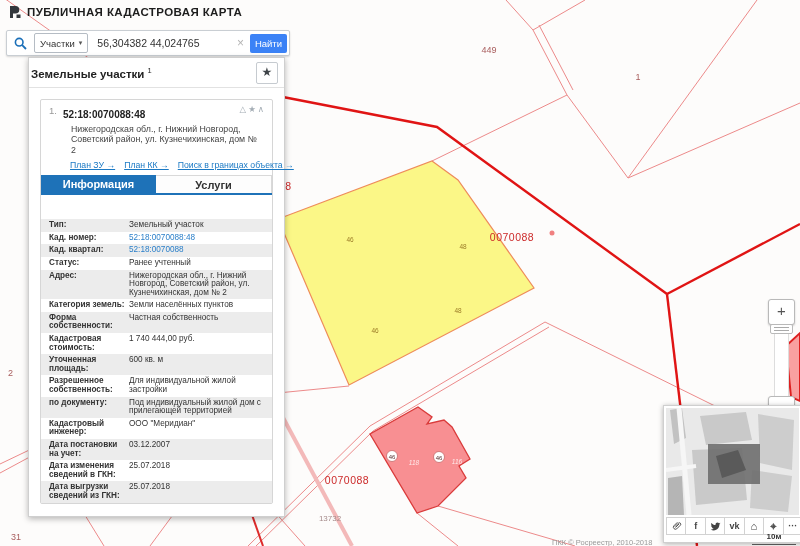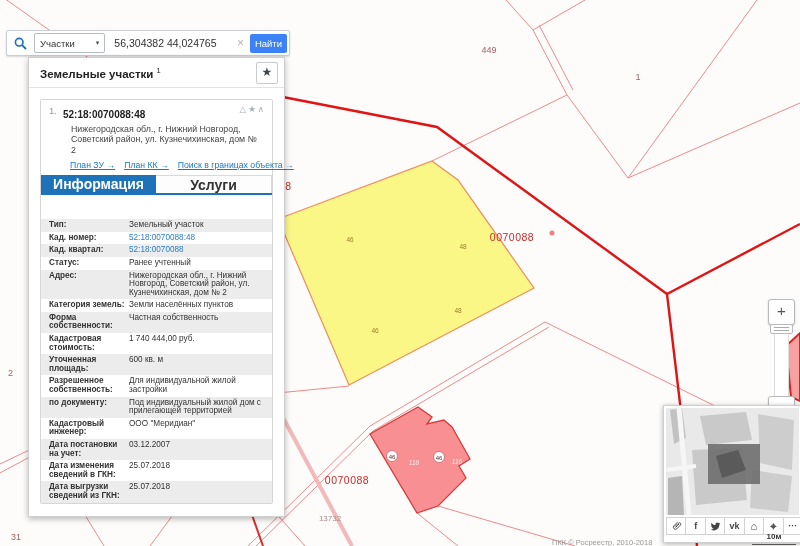--- a/index.html
+++ b/index.html
@@ -19,48 +19,48 @@
   
   #header{position:absolute;left:8px;top:5px;z-index:5;display:flex;align-items:center;gap:5px;}
   #app-title{font-size:11.5px;font-weight:bold;color:#1d1d1d;letter-spacing:.4px;}
 
   
   #searchbar{position:absolute;left:6px;top:30px;width:282px;height:24px;z-index:6;
     background:#fff;border:1px solid #c9ced3;border-radius:2px;box-shadow:0 1px 2px rgba(0,0,0,.15);
     display:flex;align-items:center;}
   #search-icon{margin:0 7px 0 7px;display:flex;}
   #search-cat{height:18px;border:1px solid #b5bcc4;border-radius:2px;background:#fff;
-    font-size:9.5px;color:#333;display:flex;align-items:center;padding:0 5px;gap:21px;cursor:pointer;}
+    font-size:9.5px;color:#333;display:flex;align-items:center;padding:0 5px;gap:4px;cursor:pointer;}
   #search-cat .caret{font-size:7px;color:#555;}
   #search-input{flex:1;border:0;outline:none;font-size:10.5px;color:#333;margin-left:7px;
     font-family:"Liberation Sans",sans-serif;background:transparent;min-width:0;}
   #search-clear{color:#b4b4b4;font-size:12px;margin:0 6px;cursor:pointer;line-height:1;}
   #search-btn{height:19px;margin-right:2px;background:#3b82f6;color:#fff;border:0;border-radius:2px;
     font-size:9.5px;padding:0 5px;cursor:pointer;font-family:"Liberation Sans",sans-serif;}
 
   
   #panel{position:absolute;left:28px;top:57px;width:255px;z-index:6;background:#fff;
     border:1px solid #cfcfcf;box-shadow:0 2px 6px rgba(0,0,0,.28);}
   #panel-head{height:29px;border-bottom:1px solid #e2e2e2;position:relative;}
-  #panel-title{position:absolute;left:11px;top:8px;font-size:11.5px;font-weight:bold;color:#222;}
+  #panel-title{position:absolute;left:2px;top:8px;font-size:11.5px;font-weight:bold;color:#222;}
   #panel-title sup{font-size:7.5px;font-weight:normal;}
   #panel-star{position:absolute;right:6px;top:4px;width:20px;height:20px;border:1px solid #c6cbd0;
     border-radius:2px;background:#fff;color:#3f4448;font-size:12px;line-height:19px;text-align:center;cursor:pointer;}
 
   #card{margin:11px 11px 12px 11px;border:1px solid #d6d6d6;border-radius:2px;position:relative;}
   #card-top{position:relative;padding:4px 6px 0 8px;}
   #res-index{position:absolute;left:8px;top:5px;font-size:9.5px;color:#999;}
   #res-cad{margin-left:14px;font-size:10px;font-weight:bold;color:#222;}
   #res-icons{position:absolute;right:6px;top:4px;font-size:8.5px;color:#a3acb4;letter-spacing:2px;}
   #res-addr{margin:2px 6px 0 22px;font-size:8.8px;color:#444;line-height:1.18;}
   #res-links{margin:5px 4px 5px 21px;display:flex;gap:9px;white-space:nowrap;}
   #res-links a{font-size:8.7px;color:#1b79c4;text-decoration:underline;cursor:pointer;}
 
   #tabs{display:flex;height:18px;border-bottom:2px solid #1e72b8;}
-  .tab{flex:1;display:flex;align-items:center;justify-content:center;font-size:14px;font-weight:bold;cursor:pointer;}
+  .tab{flex:1;display:flex;align-items:center;justify-content:center;font-size:11px;font-weight:bold;cursor:pointer;}
   #tab-info{background:#1e72b8;color:#fff;}
   #tab-services{background:#fdfdfd;color:#333;border-top:1px solid #d9d9d9;border-right:1px solid #d9d9d9;}
 
   #info-table{width:100%;margin-top:24px;}
   .irow{display:grid;grid-template-columns:86px 1fr;padding:1px 0;}
   .irow:nth-child(odd){background:#ececec;}
   .irow .k{font-size:8.2px;font-weight:bold;color:#333;line-height:8.6px;padding:1px 2px 1px 8px;}
   .irow .v{font-size:8.2px;color:#333;line-height:8.6px;padding:1px 4px 1px 2px;}
   .irow .v.link{color:#2a7fc9;}
 
@@ -149,20 +149,27 @@
     <text x="414" y="465" text-anchor="middle" class="lbl-bldg">118</text>
     <circle cx="439" cy="457" r="5.5" fill="#fff" stroke="#c76a6a" stroke-width=".8"></circle>
     <text x="439" y="459.5" text-anchor="middle" class="lbl-badge">46</text>
     <text x="457" y="464" text-anchor="middle" class="lbl-bldg">116</text>
     <text x="133" y="469" text-anchor="middle" class="lbl-p">30</text>
     <text x="16" y="540" text-anchor="middle" class="lbl-p">31</text>
     <text x="330" y="521" text-anchor="middle" class="lbl-g">13732</text>
     <text x="8" y="376" class="lbl-p">2</text>
   </svg>
 
+  <div id="header">
+    <svg width="14" height="14" viewBox="0 0 14 14">
+      <path d="M2 1 h5.5 a3.8 3.8 0 0 1 0 7.6 H5 V13 H2 Z" fill="#33373c"></path>
+      <rect x="8.5" y="9.5" width="4" height="3.5" fill="#33373c"></rect>
+    </svg>
+    <span id="app-title">ПУБЛИЧНАЯ КАДАСТРОВАЯ КАРТА</span>
+  </div>
 
   <div id="searchbar">
     <span id="search-icon">
       <svg width="13" height="13" viewBox="0 0 13 13">
         <circle cx="5.2" cy="5.2" r="3.8" fill="none" stroke="#1a6fb8" stroke-width="1.6"></circle>
         <line x1="8.2" y1="8.2" x2="12" y2="12" stroke="#1a6fb8" stroke-width="1.8"></line>
       </svg>
     </span>
     <div id="search-cat">
       <span>Участки</span>

